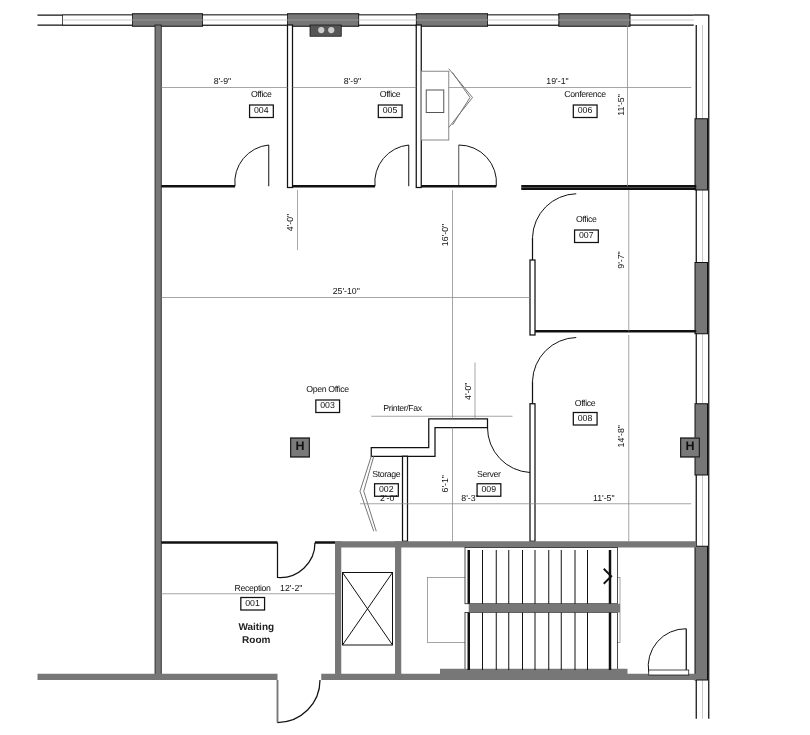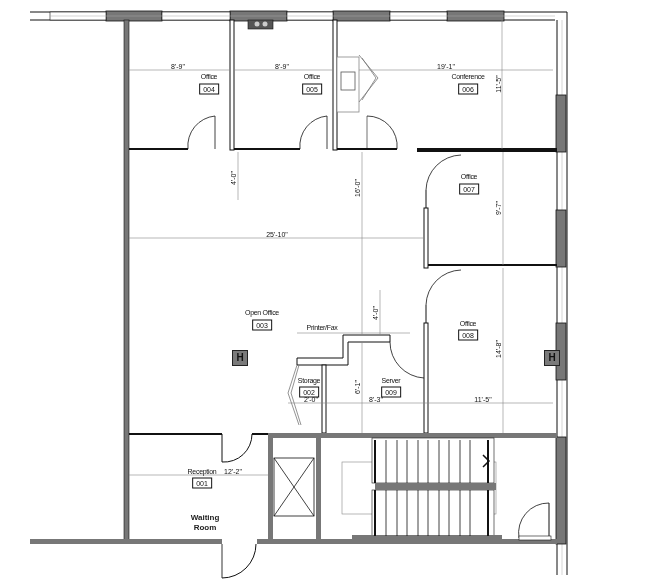--- a/index.html
+++ b/index.html
@@ -180,21 +180,21 @@
 <div class="num" style="left:262px;top:325px;">003</div>
 <div class="lbl" style="left:322px;top:327px;">Printer/Fax</div>
 <div class="lbl" style="left:468px;top:323px;">Office</div>
 <div class="num" style="left:468px;top:335px;">008</div>
 <div class="lbl" style="left:309px;top:380px;">Storage</div>
 <div class="num" style="left:309px;top:392px;">002</div>
 <div class="lbl" style="left:391px;top:380px;">Server</div>
 <div class="num" style="left:391px;top:392px;">009</div>
 <div class="lbl" style="left:202px;top:471px;">Reception</div>
 <div class="num" style="left:202px;top:483px;">001</div>
-<div class="big" style="left:205px;top:507px;white-space:pre;margin-top:16px;">Waiting
+<div class="big" style="left:205px;top:507px;white-space:pre;">Waiting
 Room</div>
 
 <div class="hbox" style="left:240px;top:358px;">H</div>
 <div class="hbox" style="left:552px;top:358px;">H</div>
 
 <div class="dim" style="left:178px;top:66px;">8'-9"</div>
 <div class="dim" style="left:282px;top:66px;">8'-9"</div>
 <div class="dim" style="left:446px;top:66px;">19'-1"</div>
 <div class="dimv" style="left:498px;top:84px;">11'-5"</div>
 <div class="dimv" style="left:233px;top:178px;">4'-0"</div>

